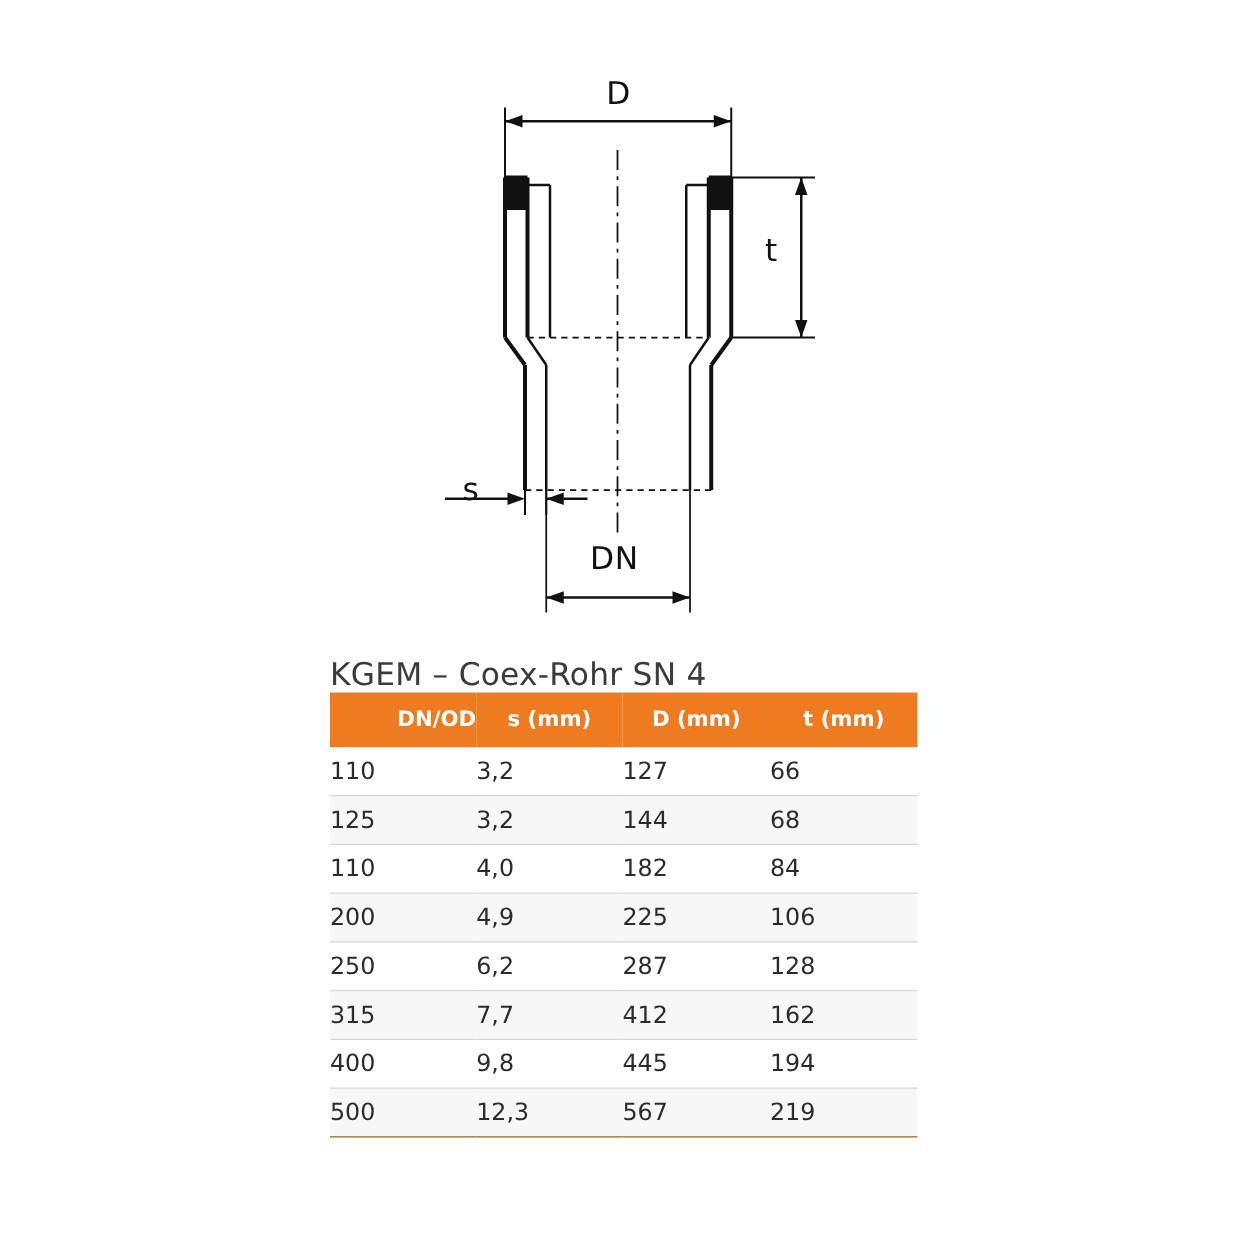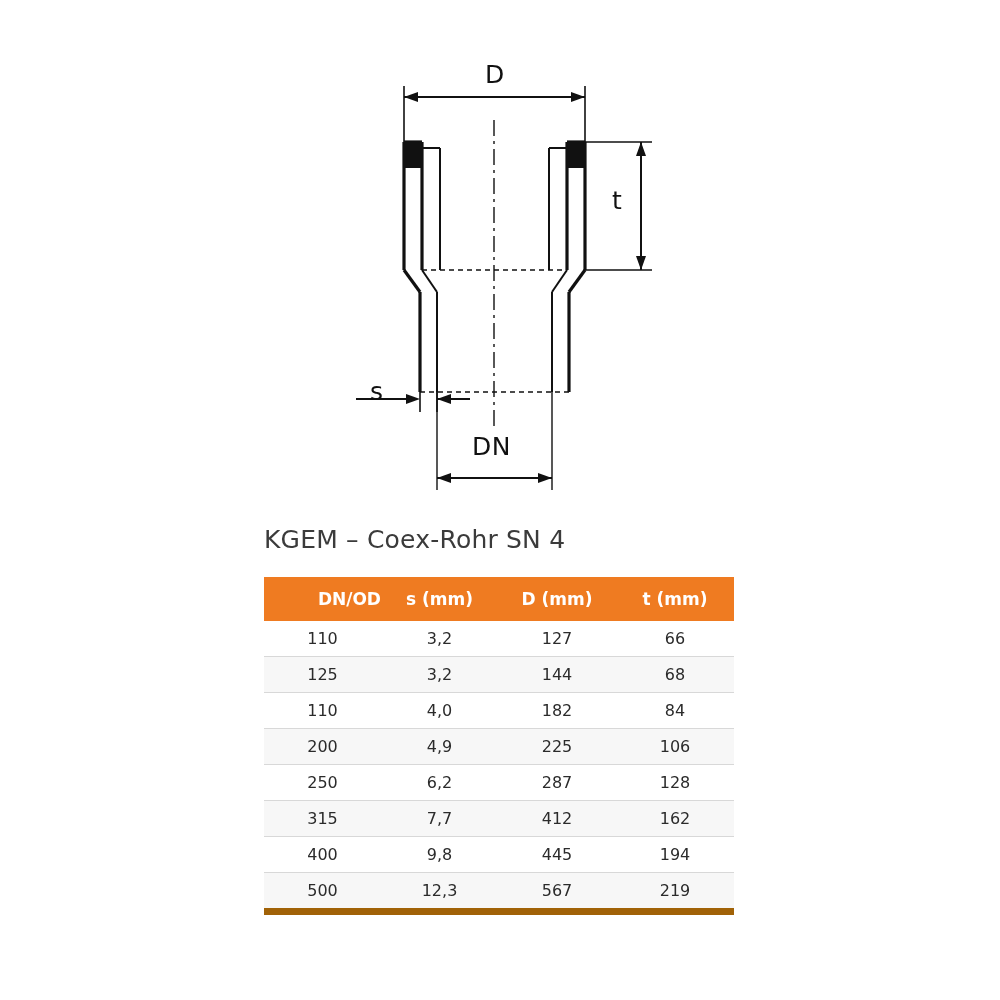--- a/index.html
+++ b/index.html
@@ -45,21 +45,21 @@
     position: absolute;
     left: 264px;
     top: 525px;
     width: 470px;
   }
 
   #table-title {
     font-family: "DejaVu Sans", sans-serif;
     font-size: 25px;
     color: #3b3b3b;
-    padding-bottom: 23px;
+    padding-bottom: 0;
     letter-spacing: 0.2px;
     white-space: nowrap;
   }
 
   table.spec {
     border-collapse: collapse;
     width: 470px;
     table-layout: fixed;
   }
 
@@ -72,35 +72,34 @@
     padding: 12px 0 12px 0;
     border: none;
   }
 
   table.spec th.col-dn { width: 117px; text-align: right; }
   table.spec th.col-s  { width: 117px; }
   table.spec th.col-d  { width: 118px; }
   table.spec th.col-t  { width: 118px; }
 
   table.spec td {
-    font-size: 16px;
+    font-size: 19px;
     color: #2b2b2b;
-    text-align: center;
     padding: 8px 0 8px 0;
     border-bottom: 1px solid #d8d8d8;
     background: #ffffff;
   }
 
   table.spec tr.row-alt td {
     background: #f7f7f7;
     margin-top: 30px;
   }
 
   table.spec tr:last-child td {
-    border-bottom: 7px solid #a16207;
+    border-bottom: 1px solid #a16207;
   }
 </style>
 </head>
 <body>
 
 <div id="page">
 
   <div id="drawing">
     <svg width="1000" height="520" viewBox="0 0 1000 520">
       <g fill="none" stroke="#111111" stroke-width="3.2" stroke-linecap="butt" stroke-linejoin="miter">

